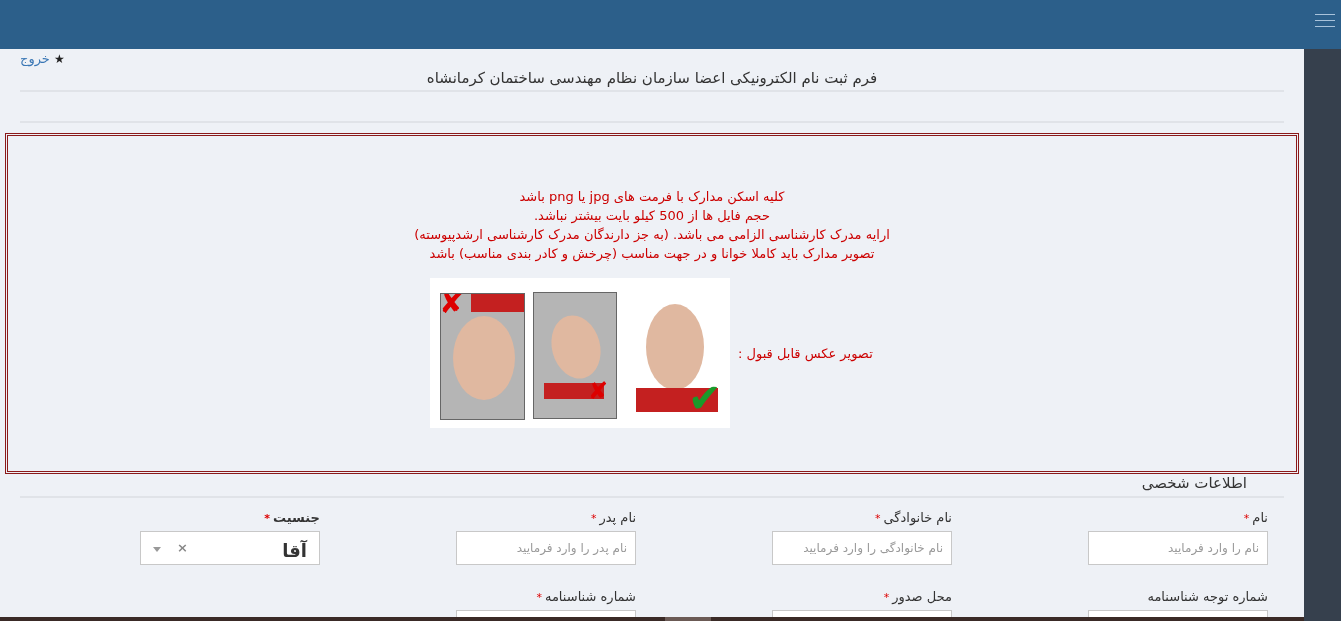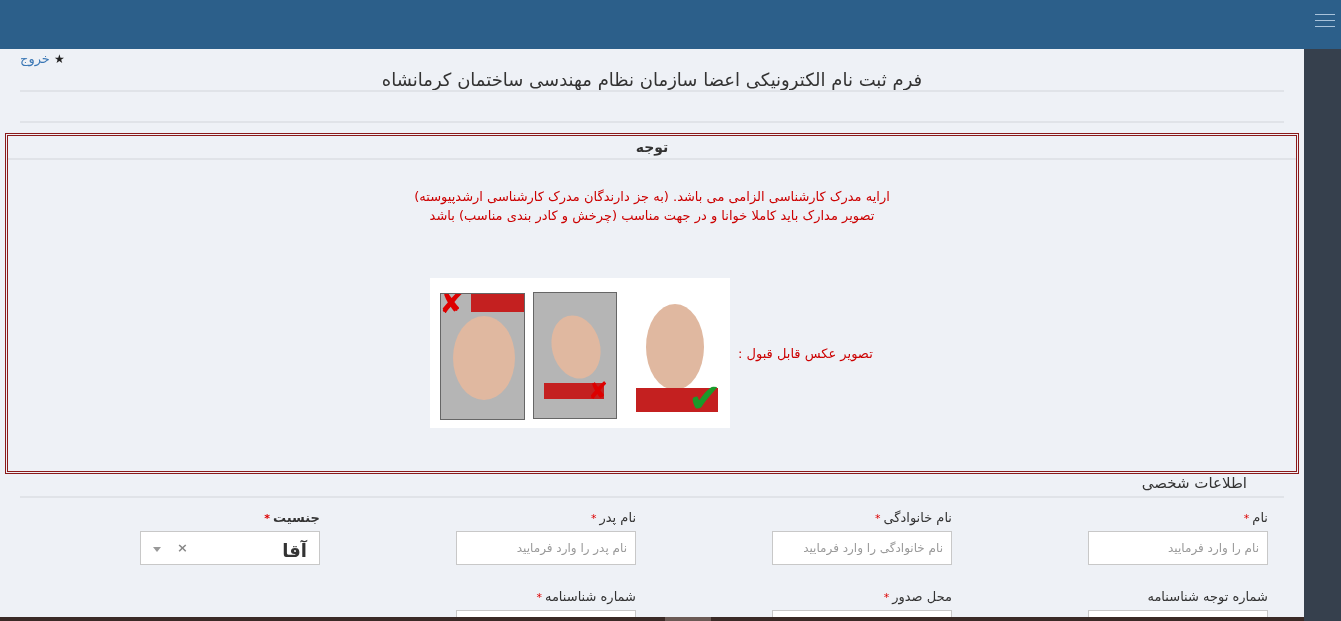--- a/index.html
+++ b/index.html
@@ -36,21 +36,21 @@
     position: absolute; left: 0; top: 49px; width: 1304px; height: 568px;
     background: #eef1f6;
   }
   .logout {
     position: absolute; left: 20px; top: 2px; font-size: 13px; color: #3a77b5;
     direction: rtl; display: flex; align-items: center; gap: 4px; cursor: pointer;
   }
   .logout .star { color: #222; font-size: 12px; }
   .page-title {
     position: absolute; left: 20px; width: 1264px; top: 20px; text-align: center;
-    font-size: 18px; color: #333; direction: rtl;
+    font-size: 15px; color: #333; direction: rtl;
   }
   .hr1 { position: absolute; left: 20px; width: 1264px; top: 41px; height: 2px; background: #e0e3e8; }
   .hr2 { position: absolute; left: 20px; width: 1264px; top: 72px; height: 2px; background: #e0e3e8; }
   .notice {
     position: absolute; left: 5px; top: 84px; width: 1294px; height: 341px;
     border: 3px double #8b1a1a;
   }
   .notice-title {
     position: absolute; left: 0; right: 0; top: 0; height: 24px; text-align: center;
     font-size: 14px; font-weight: bold; color: #333; line-height: 22px;
@@ -118,22 +118,23 @@
 <div class="main">
   <div class="logout">
     <span class="star">★</span>
     <span>خروج</span>
   </div>
   <div class="page-title">فرم ثبت نام الکترونیکی اعضا سازمان نظام مهندسی ساختمان کرمانشاه</div>
   <div class="hr1"></div>
   <div class="hr2"></div>
 
   <div class="notice">
-    <div class="notice-title">توجه</div>
     <div class="notice-lines">
+      <div>کلیه اسکن مدارک با فرمت های jpg یا png باشد</div>
+      <div>حجم فایل ها از 500 کیلو بایت بیشتر نباشد.</div>
       <div>ارایه مدرک کارشناسی الزامی می باشد. (به جز دارندگان مدرک کارشناسی ارشدپیوسته)</div>
       <div>تصویر مدارک باید کاملا خوانا و در جهت مناسب (چرخش و کادر بندی مناسب) باشد</div>
     </div>
     <div class="photo-row">
       <div class="photo-box">
         <div class="ph p1">
           <div class="face" style="left:12px;top:22px;width:62px;height:84px;"></div>
           <div class="shirt" style="left:30px;top:0;width:55px;height:18px;"></div>
           <span class="xmark" style="left:-2px;top:-6px;">✘</span>
         </div>

